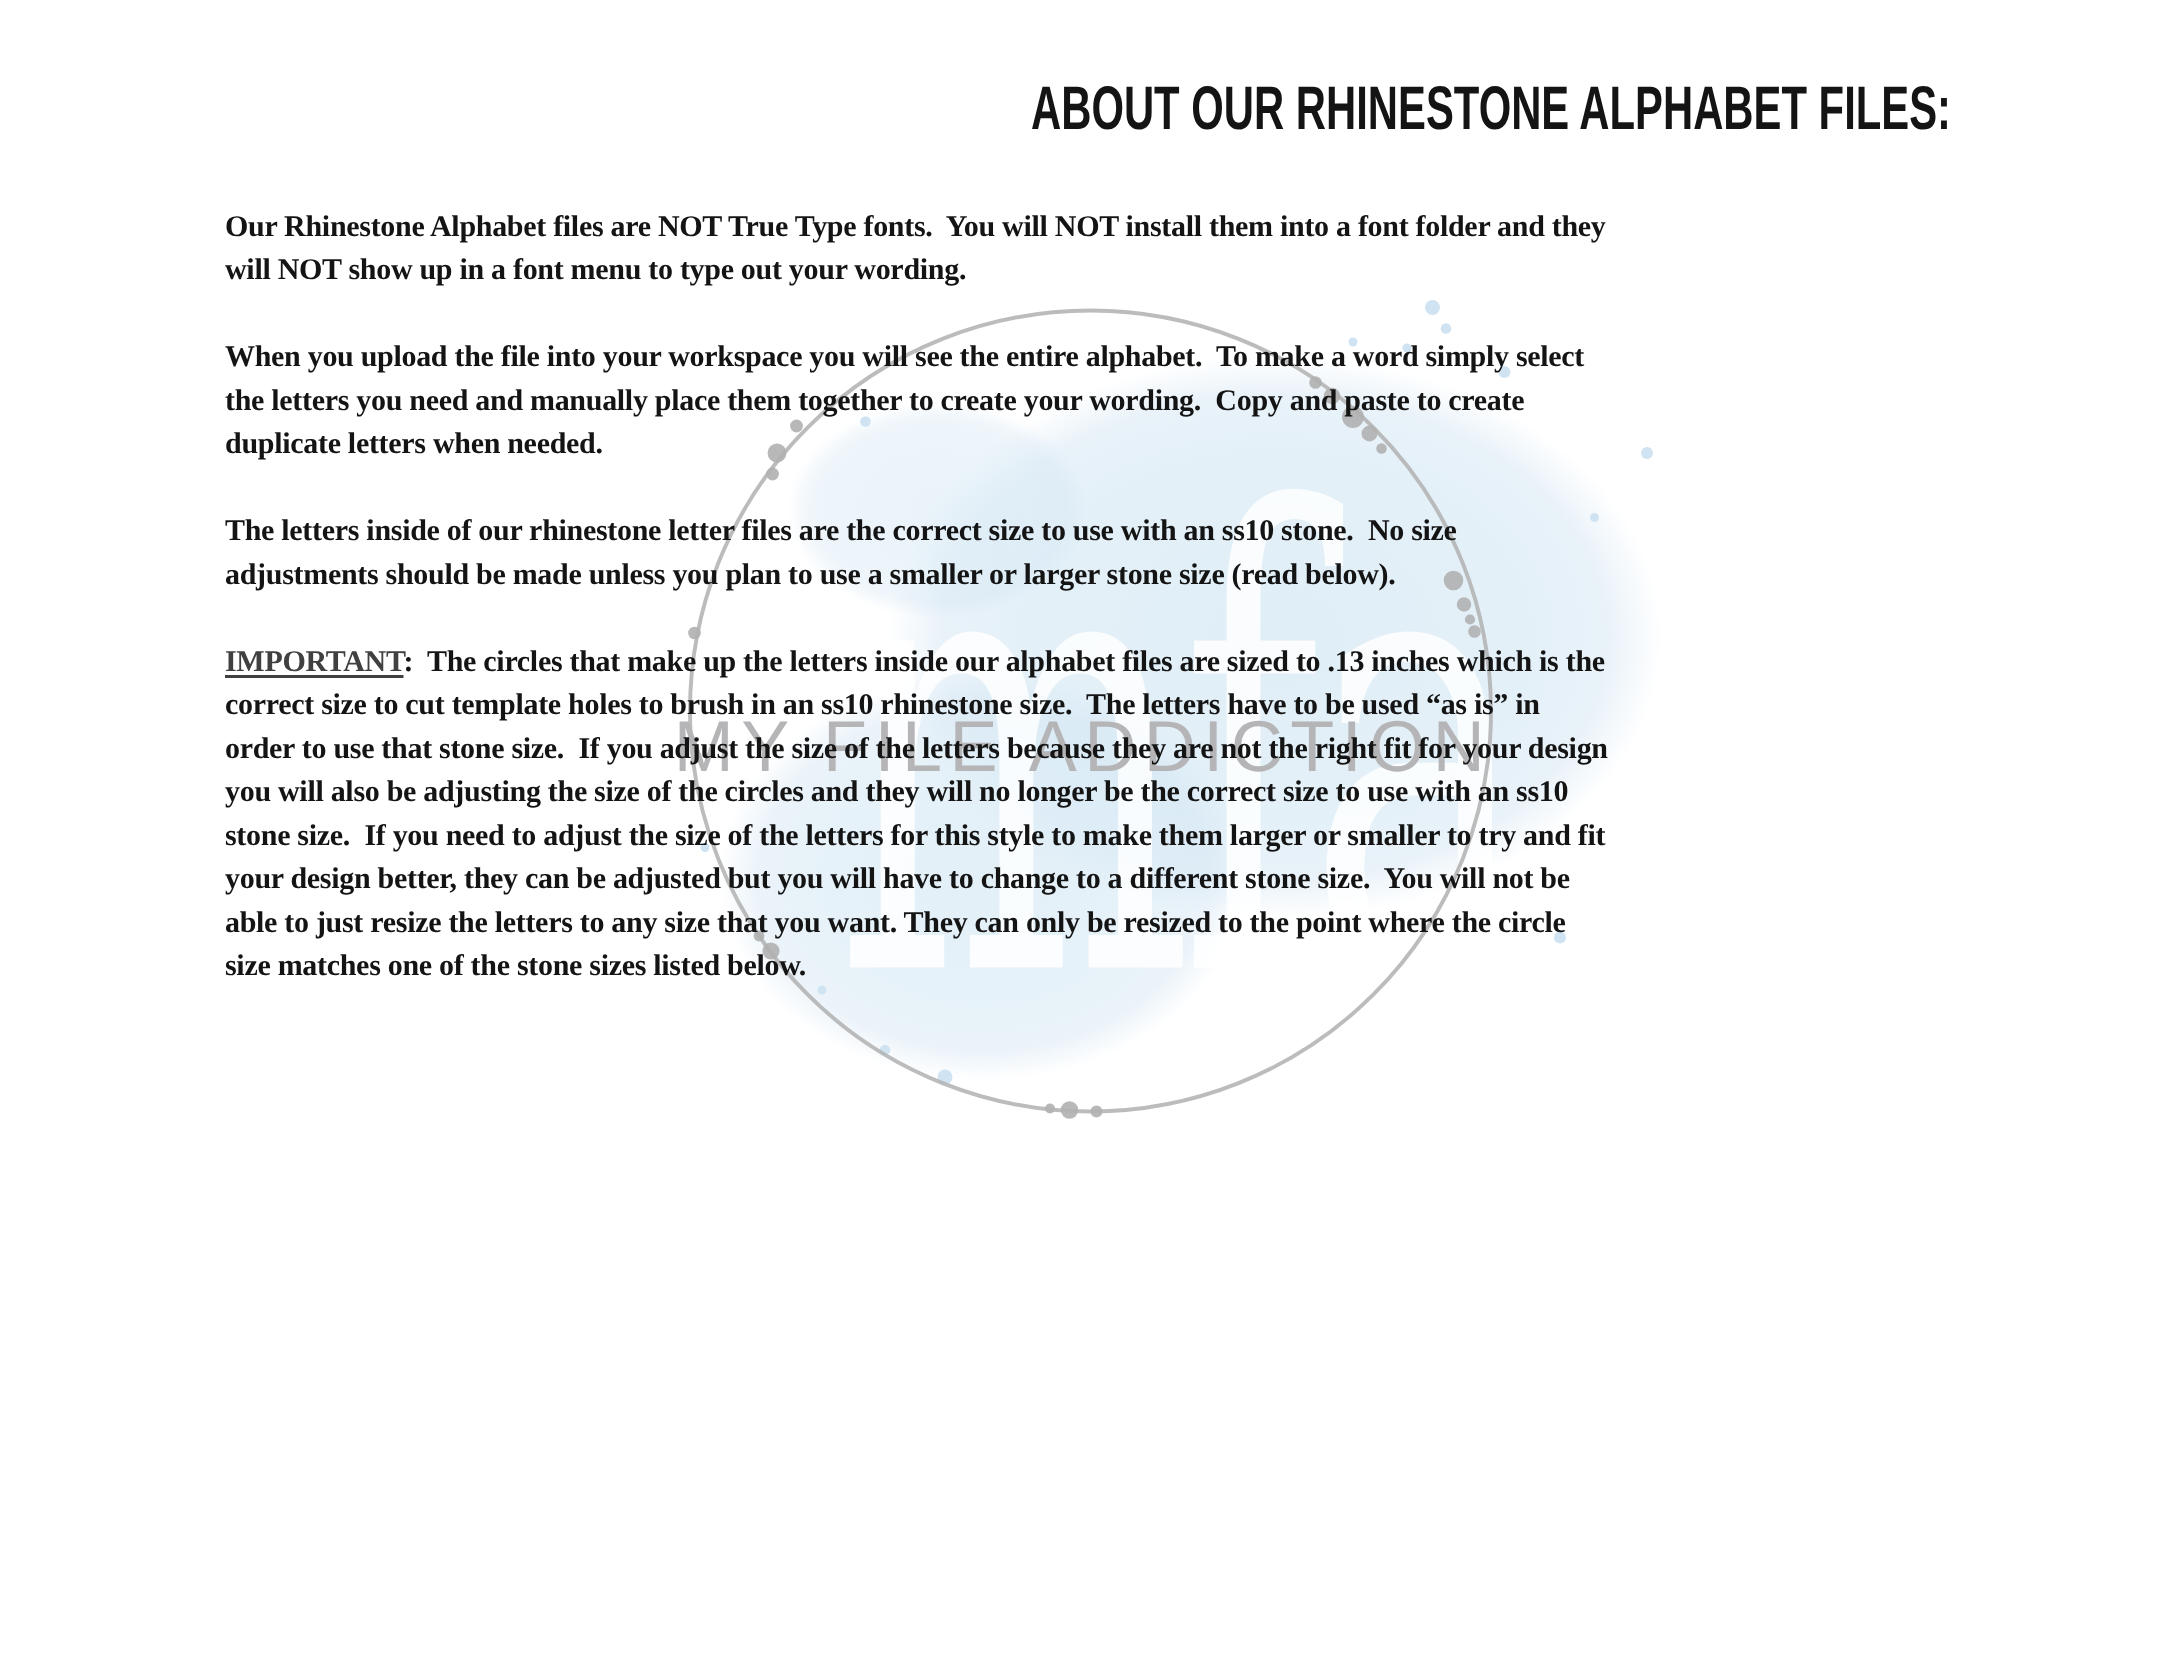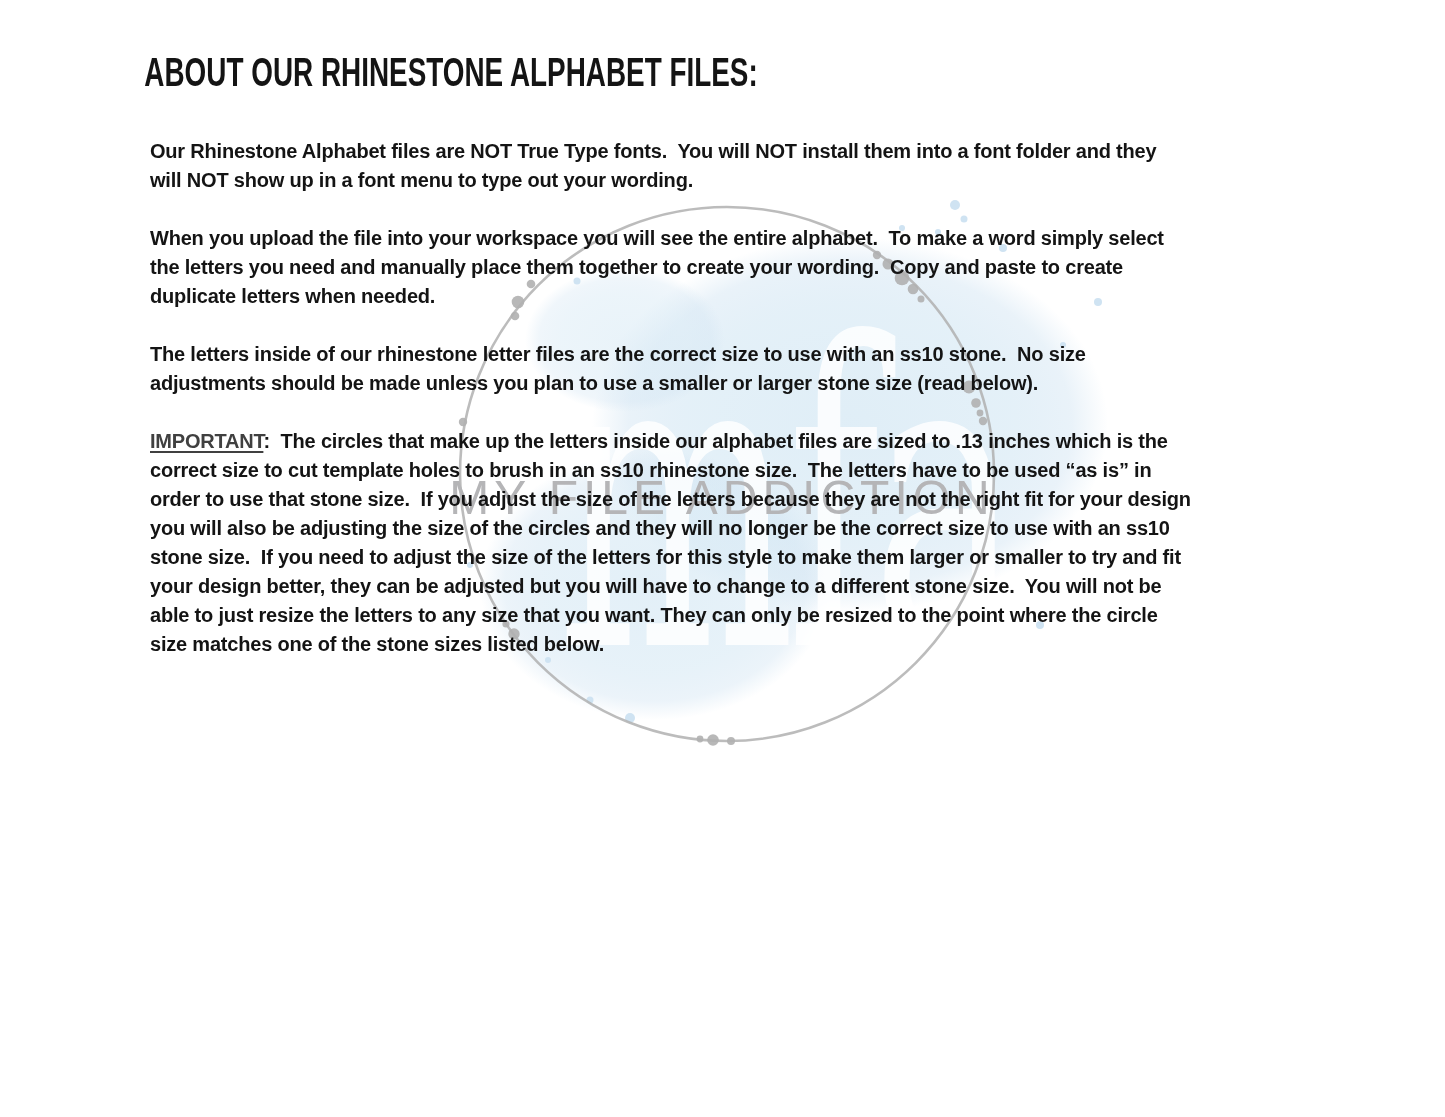--- a/index.html
+++ b/index.html
@@ -28,29 +28,30 @@
     letter-spacing:5px;
     fill:#b5b5b7;
   }
   .wm-ring-circle { fill:none; stroke:#b0b0b0; stroke-width:2.6; opacity:0.85; }
   .wm-beads circle { fill:#b0b0b0; opacity:0.9; }
   .wm-speckles circle { fill:#cfe3f2; }
 
   
   .page-title {
     position:absolute; top:50px; left:0; width:100%; margin:0;
-    text-align:left; z-index:2;
+    text-align:right; z-index:2;
     font-size:41px; line-height:45px; font-weight:700; color:#141414;
   }
   .page-title span { display:inline-block; transform:scaleX(0.68); transform-origin:center; white-space:pre; }
 
   .content {
     position:absolute; left:150px; top:137px; width:1280px; z-index:2;
     color:#141414; font-size:20px; line-height:29px; font-weight:700;
     letter-spacing:-0.2px;
+    font-family:Liberation Serif, serif;
   }
   .content p { margin:0 0 29px 0; white-space:pre; }
 
   .important-label {
     color:#404040;
     text-decoration:underline;
     text-decoration-thickness:2px;
     text-underline-offset:3px;
   }
 </style>

